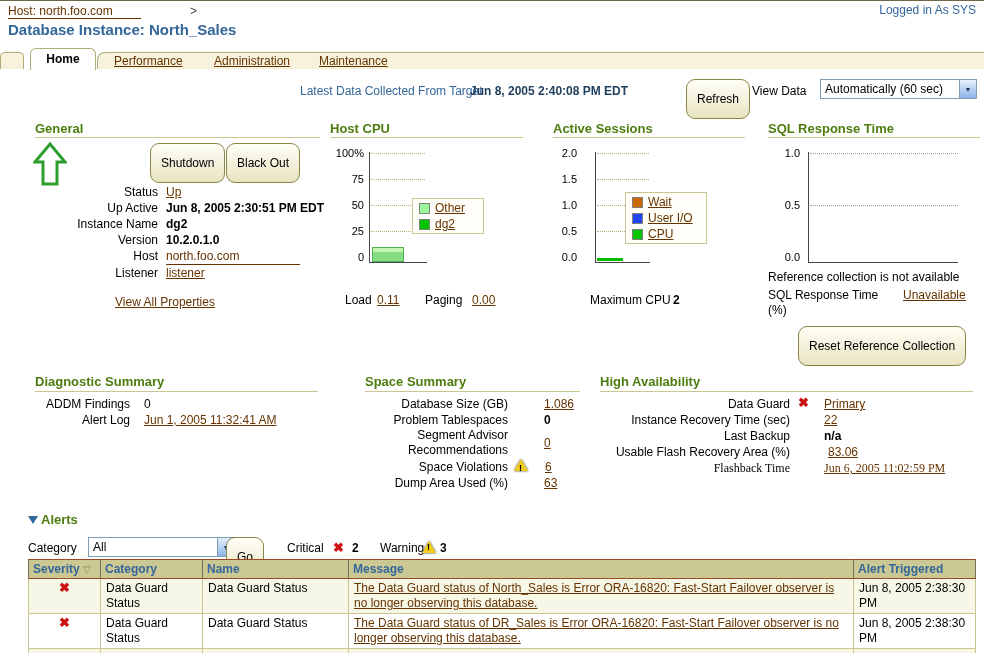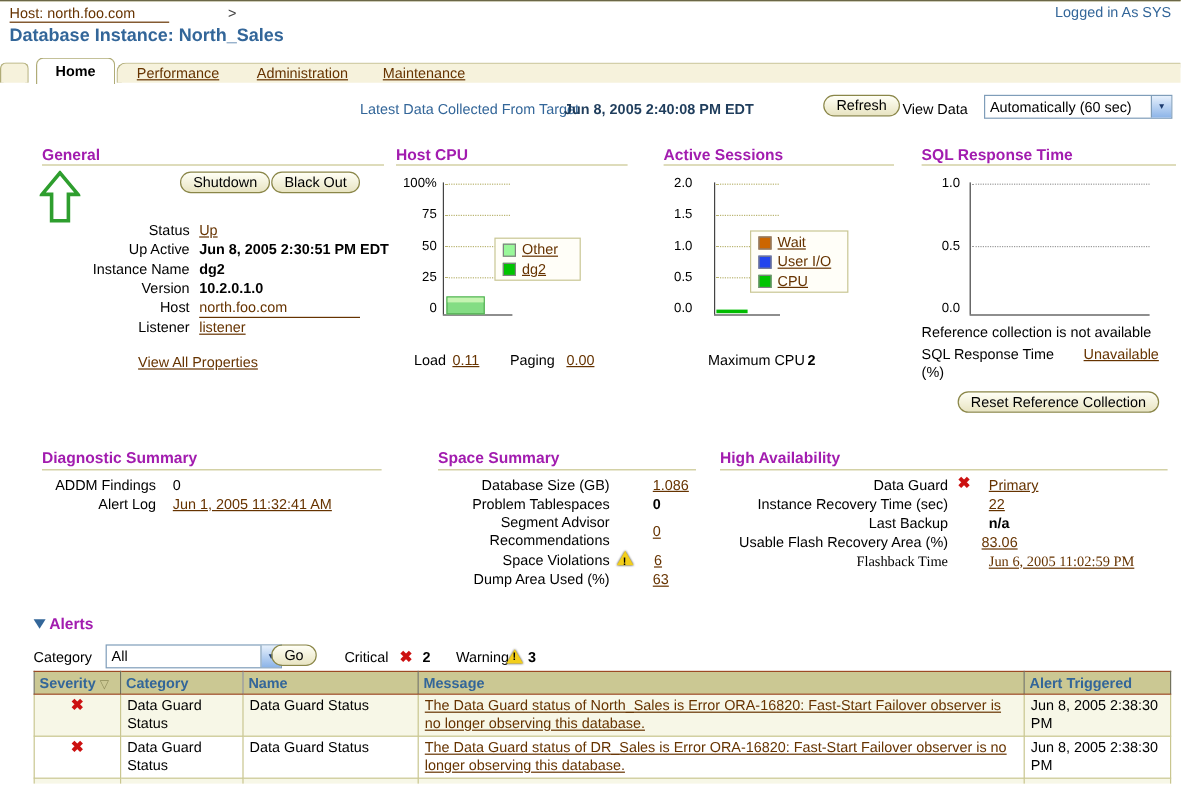--- a/index.html
+++ b/index.html
@@ -3,24 +3,24 @@
 <meta charset="utf-8">
 <style>
   * { margin:0; padding:0; box-sizing:border-box; }
   body { font-family:"Liberation Sans", sans-serif; background:#fff; }
   .page { position:relative; width:984px; height:655px; overflow:hidden; background:#fff; font-size:12px; color:#000; }
   .abs { position:absolute; }
   .lnk { color:#663300; text-decoration:underline; cursor:pointer; }
   .lnk-long { color:#663300; text-decoration:none; border-bottom:1px solid #663300; cursor:pointer; }
   .blue { color:#336699; }
   .bold { font-weight:bold; }
-  .sect-title { color:#a21caf; font-weight:bold; font-size:13px; }
+  .sect-title { color:#4d7c0f; font-weight:bold; font-size:13px; }
   .sect-rule { height:1px; background:#c9c68f; }
   .btn { display:inline-block; border:1px solid #8a8648; border-radius:9px;
-         background:linear-gradient(#fffff6,#e8e4c2); padding:1px 10px; font-size:12px;
+         background:linear-gradient(#fffff6,#e8e4c2); padding:12px 10px; font-size:12px;
          color:#000; cursor:pointer; white-space:nowrap; text-align:center; }
   .selbox { display:flex; align-items:stretch; border:1px solid #7f9db9; background:#fff; height:20px; cursor:pointer; }
   .selbox .txt { flex:1; padding:2px 4px 0 4px; font-size:12px; white-space:nowrap; overflow:hidden; }
   .selbox .arrow { width:17px; background:linear-gradient(#e6f0fc,#8cb4e8); border-left:1px solid #7f9db9;
                    display:flex; align-items:center; justify-content:center; font-size:7px; color:#1c3a6e; }
   .tick { position:absolute; font-size:11px; text-align:right; }
   .grid-tan { position:absolute; border-top:1px dotted #b9b470; }
   .grid-gray { position:absolute; border-top:1px dotted #9a9a9a; }
   .vaxis { position:absolute; border-left:1px solid #444; }
   .haxis { position:absolute; border-top:1px solid #444; }
@@ -280,21 +280,21 @@
     <span class="lnk" style="margin-left:12px;">22</span>
   </div>
   <div class="abs fieldrow" style="left:600px; top:428px;">
     <span class="lab" style="width:190px;">Last Backup</span>
     <span style="width:14px; margin-left:8px;"></span>
     <span class="bold" style="margin-left:12px;">n/a</span>
   </div>
   <div class="abs fieldrow" style="left:600px; top:444px;">
     <span class="lab" style="width:190px;">Usable Flash Recovery Area (%)</span>
     <span style="width:14px; margin-left:8px;"></span>
-    <span class="lnk" style="margin-left:6px;text-decoration:underline;">83.06</span>
+    <span class="lnk" style="margin-left:16px;text-decoration:underline;">83.06</span>
   </div>
   <div class="abs fieldrow" style="left:600px; top:460px;font-family:Liberation Serif, serif;">
     <span class="lab" style="width:190px;">Flashback Time</span>
     <span style="width:14px; margin-left:8px;"></span>
     <span class="lnk" style="margin-left:12px;">Jun 6, 2005 11:02:59 PM</span>
   </div>
 
   
   <div class="abs" style="left:28px; top:512px; display:flex; align-items:center;">
     <span class="tri-down" style="margin-right:3px;"></span>

